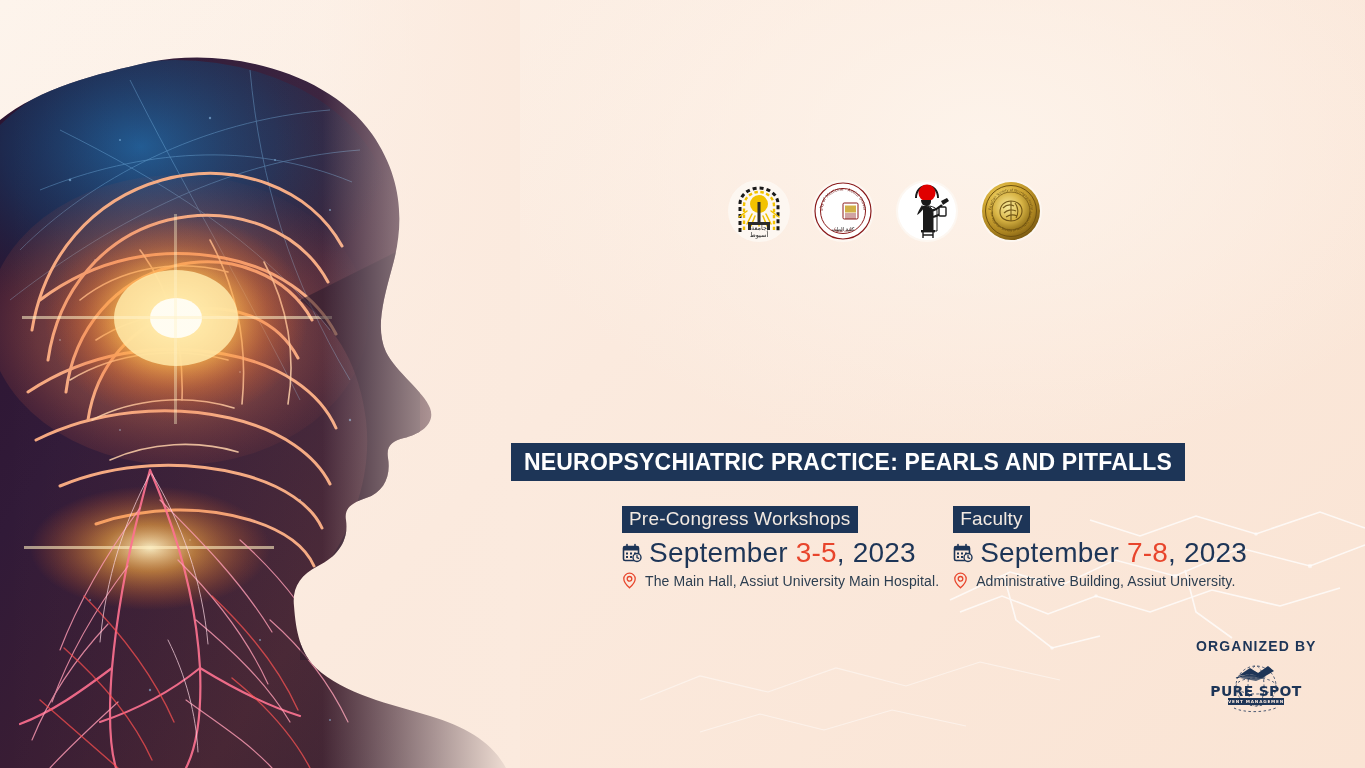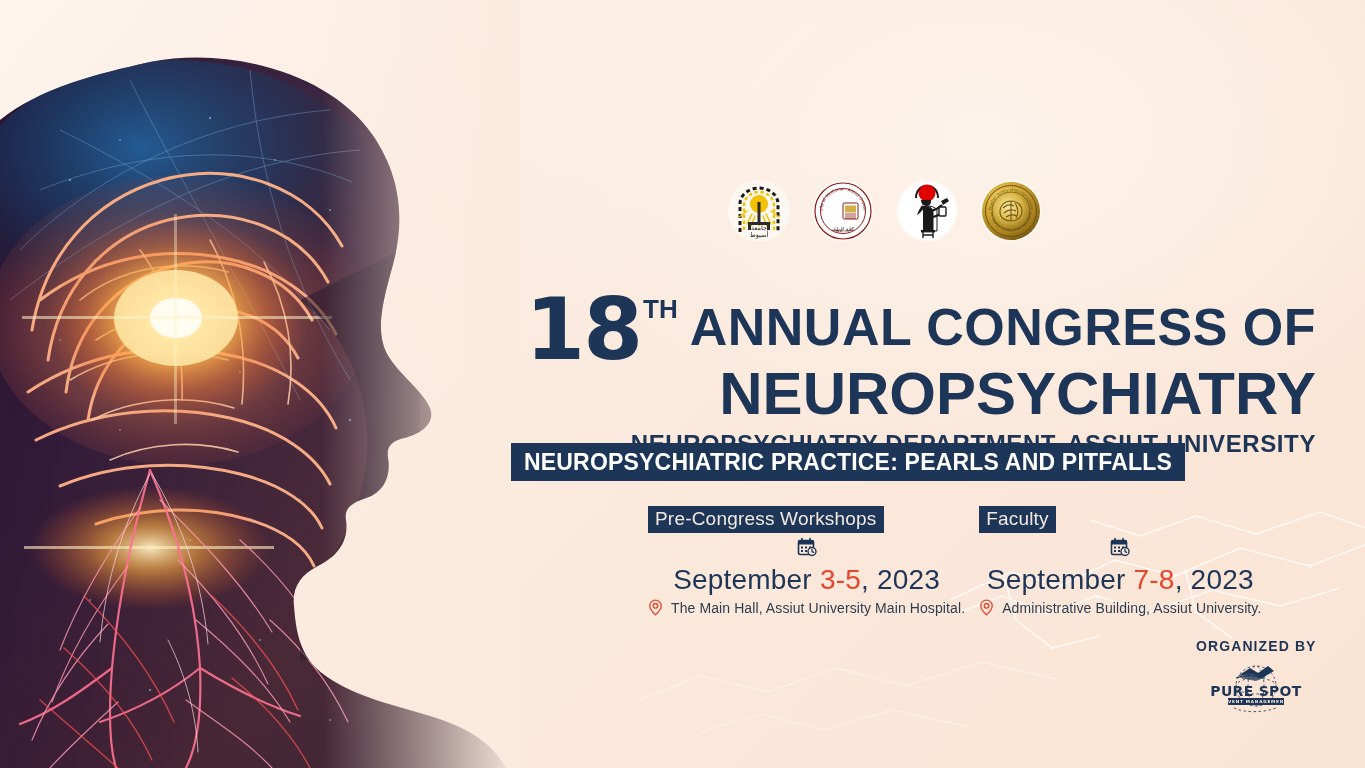--- a/index.html
+++ b/index.html
@@ -92,36 +92,35 @@
     background:#1d3557;
     display:flex; align-items:center; justify-content:center;
   }
   .theme-banner span {
     color:#ffffff; font-size:23px; font-weight:800;
     letter-spacing:0.2px; white-space:nowrap;
   }
 
   
   .dates {
-    position:absolute; top:506px; left:148px;
+    position:absolute; top:506px; left:122px;
     display:flex; align-items:flex-start; gap:14px;
   }
   .date-col { position:relative; }
   .chip {
     display:inline-block;
     background:#1d3557; color:#f2e9e1;
     font-size:19px; font-weight:400;
     padding:2px 7px 3px 7px;
     letter-spacing:0.2px;
     white-space:nowrap;
   }
   .date-line {
     display:flex; align-items:center; gap:7px;
     margin-top:4px;
-    flex-direction:column;
   }
   .date-text {
     font-size:28px; color:#1d3557; font-weight:400;
     white-space:nowrap; letter-spacing:0.2px;
   }
   .date-text .rednum { color:#e8452c; }
   .venue-line {
     display:flex; align-items:center; gap:8px;
     margin-top:3px;
   }
@@ -463,29 +462,20 @@
             <path d="M23 32 C26 29, 31 28, 35 30"></path>
             <path d="M25 36 C28 34, 32 33, 36 35"></path>
             <path d="M30 20 L30 40"></path>
             <path d="M34 22 C37 26, 38 32, 35 37"></path>
           </g>
         </svg>
       </div>
 
     </div>
 
-    <div class="title-block">
-      <div class="line1">
-        <span class="num18">18</span>
-        <span class="sup-th">TH</span>
-        <span class="ann">ANNUAL CONGRESS OF</span>
-      </div>
-      <div class="line2">NEUROPSYCHIATRY</div>
-      <div class="line3">NEUROPSYCHIATRY DEPARTMENT, ASSIUT UNIVERSITY</div>
-    </div>
 
     <div class="theme-banner">
       <span>NEUROPSYCHIATRIC PRACTICE: PEARLS AND PITFALLS</span>
     </div>
 
     <div class="dates">
 
       <div class="date-col">
         <span class="chip">Pre-Congress Workshops</span>
         <div class="date-line">

